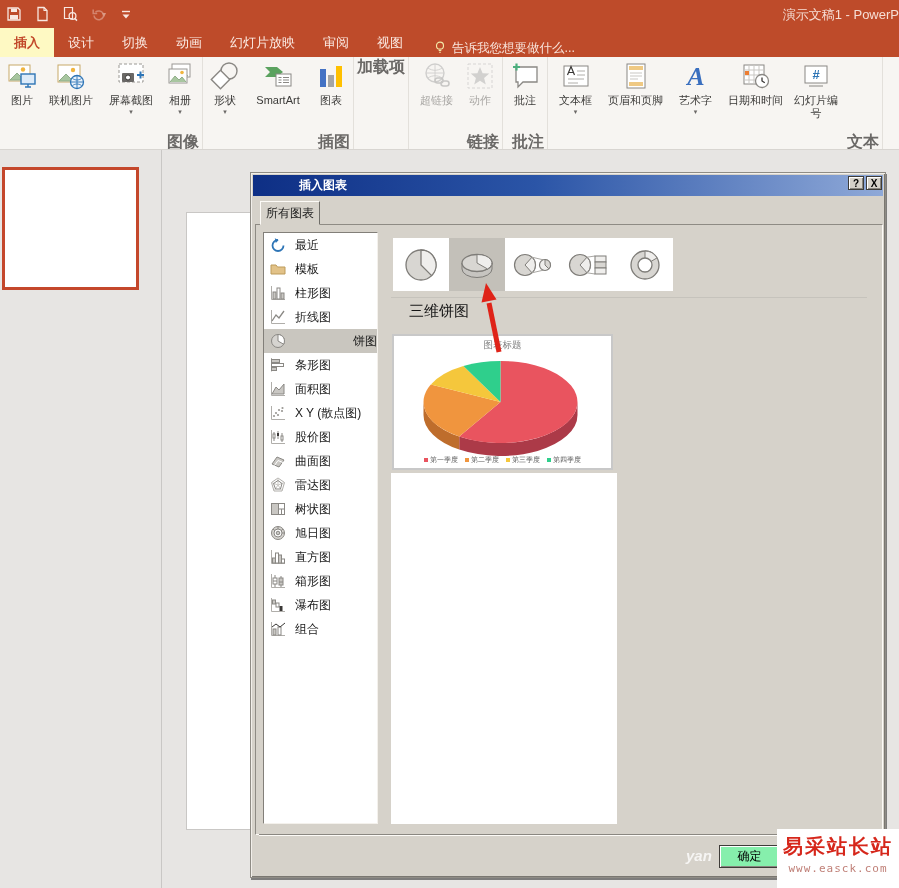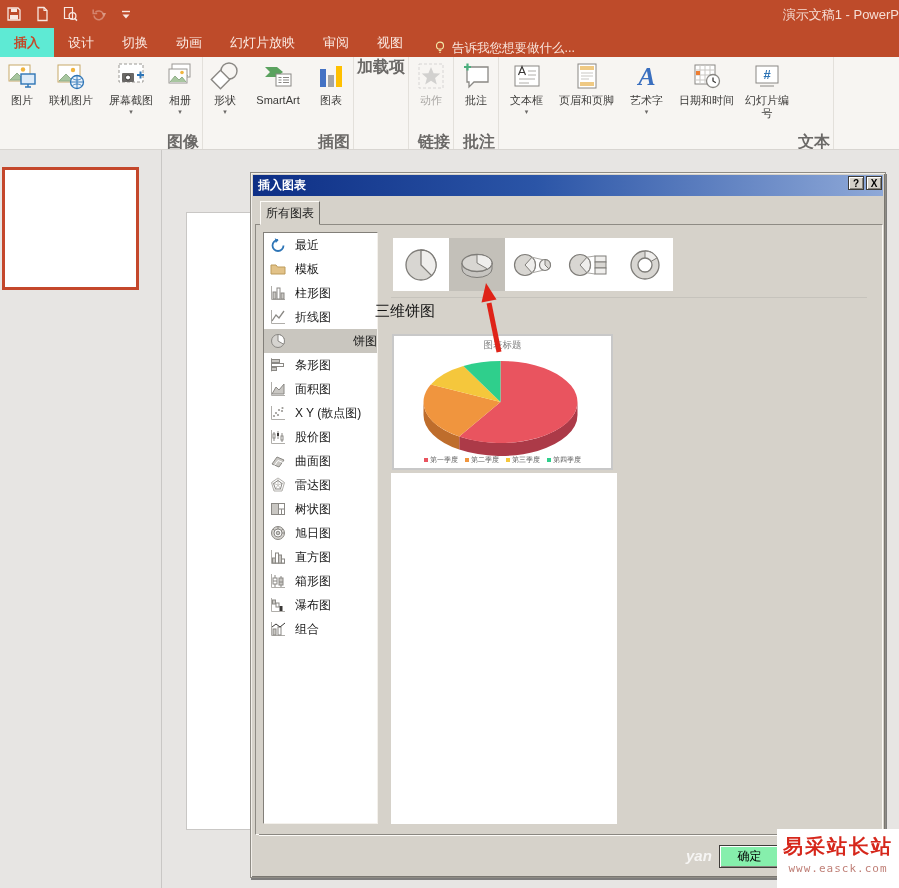--- a/index.html
+++ b/index.html
@@ -10,21 +10,21 @@
   .titlebar{position:absolute;left:0;top:0;width:899px;height:28px;background:#BE4B2A;}
   .qat{position:absolute;left:4px;top:4px;display:flex;align-items:center;gap:8px;}
   .qat .qbtn{width:20px;height:20px;display:flex;align-items:center;justify-content:center;}
   .qat svg{width:16px;height:16px;}
   .qat .dis{opacity:.55;}
   .qat .qarrow{color:#F3D9CF;font-size:8px;margin-left:-4px;}
   .wtitle{position:absolute;right:0px;top:6px;color:#F6DED5;font-size:13px;white-space:nowrap;}
   
   .tabrow{position:absolute;left:0;top:28px;width:899px;height:29px;background:#BE4B2A;display:flex;align-items:stretch;}
   .rtab{padding:0 14px;display:flex;align-items:center;color:#FBEAE3;font-size:13px;cursor:default;}
-  .rtab.active{background:#5eead4;color:#C2492A;font-weight:bold;}
+  .rtab.active{background:#fef9c3;color:#C2492A;font-weight:bold;}
   .tellme{display:flex;align-items:flex-end;gap:5px;margin-left:16px;color:#F8E3DA;font-size:12.5px;}
   .tellme svg{width:14px;height:14px;}
   
   .ribbon{position:absolute;left:0;top:57px;width:899px;height:93px;background:#F7F5F2;
           border-bottom:1px solid #D8D5D1;display:flex;overflow:hidden;}
   .rgroup{display:flex;flex-direction:column;border-right:1px solid #E3E0DB;padding:0 3px;flex:0 0 auto;}
   .rbtns{flex:1;display:flex;align-items:flex-start;}
   .bigbtn{height:72px;display:flex;flex-direction:column;align-items:center;padding-top:4px;cursor:default;}
   .bigbtn svg{width:30px;height:30px;flex:0 0 auto;}
   .blabel{font-size:11px;color:#3B3A38;margin-top:3px;line-height:1.15;text-align:center;white-space:nowrap;}
@@ -42,21 +42,21 @@
   .slidethumb{position:absolute;left:2px;top:167px;width:137px;height:123px;background:#FFF;border:3px solid #C4472B;}
   .slidefrag{position:absolute;left:186px;top:212px;width:70px;height:618px;background:#FFF;
              border:1px solid #C9C7C5;border-right:none;}
   
   .dialog{position:absolute;left:250px;top:172px;width:636px;height:706px;background:#D6D2CA;
           border:1px solid #8F8C85;
           box-shadow:inset 1px 1px 0 #F2EFEA, inset -1px -1px 0 #7A7771, 1px 2px 0 rgba(40,40,40,.55);
           font-size:12px;color:#1A1A1A;z-index:20;}
   .dlg-titlebar{position:absolute;left:2px;top:2px;right:2px;height:21px;
       background:linear-gradient(90deg,#0E2F85 0%,#2B55A7 45%,#8FA9D8 100%);
-      display:flex;align-items:center;}
+      display:flex;align-items:center;padding-left:41px;}
   .dlg-title{color:#FFF;font-weight:bold;font-size:12px;padding-left:5px;}
   .dlg-btns{position:absolute;right:3px;top:3px;display:flex;gap:2px;}
   .dlg-sysbtn{width:16px;height:14px;background:#D6D2CA;border:1px solid #3E3C38;
       box-shadow:inset 1px 1px 0 #FFF, inset -1px -1px 0 #87847E;
       font-size:10px;font-weight:bold;display:flex;align-items:center;justify-content:center;color:#000;}
   .dlg-tab{position:absolute;left:9px;top:28px;width:60px;height:24px;background:#D6D2CA;z-index:2;
       border:1px solid;border-color:#FDFBF7 #6F6D68 #D6D2CA #FDFBF7;
       display:flex;align-items:center;justify-content:center;}
   .tabpage{position:absolute;left:4px;top:51px;width:628px;height:611px;
       border:1px solid;border-color:#8E8B84 #FDFBF7 #FDFBF7 #8E8B84;}
@@ -64,21 +64,21 @@
       border:1px solid;border-color:#827F79 #F4F1EC #F4F1EC #827F79;overflow:hidden;}
   .trow{height:24px;display:flex;align-items:center;gap:9px;padding-left:6px;cursor:default;}
   .trow.sel{background:#C9C6BF;justify-content:space-between;}
   .trow svg{width:16px;height:16px;flex:0 0 auto;}
   .trow .tlabel{font-size:12px;white-space:nowrap;}
   .subtype-row{position:absolute;left:142px;top:65px;height:53px;display:flex;}
   .scell{width:56px;height:53px;background:#FFF;display:flex;align-items:center;justify-content:center;}
   .scell.sel{background:#C3C0B9;}
   .scell svg{width:44px;height:44px;}
   .sepline{position:absolute;left:140px;top:124px;width:476px;height:1px;background:#C6C3BC;}
-  .subtype-title{position:absolute;left:124px;top:129px;font-size:15px;color:#141414;}
+  .subtype-title{position:absolute;left:158px;top:129px;font-size:15px;color:#141414;}
   .preview{position:absolute;left:141px;top:161px;width:221px;height:136px;background:#FFF;
       border:2px solid #C8C8C8;}
   .pv-title{position:absolute;left:0;top:3px;width:100%;text-align:center;font-size:9.5px;color:#7F7F7F;}
   .pv-svg{position:absolute;left:0;top:0;width:217px;height:132px;}
   .pv-legend{position:absolute;left:0;bottom:3px;width:100%;display:flex;justify-content:center;gap:7px;
       font-size:7px;color:#595959;align-items:center;}
   .pv-legend .litem{display:flex;align-items:center;gap:2px;white-space:nowrap;}
   .pv-legend .dot{width:4px;height:4px;display:inline-block;}
   .blankpanel{position:absolute;left:140px;top:300px;width:226px;height:351px;background:#FFF;}
   .groove{position:absolute;left:8px;top:661px;width:620px;height:2px;}
@@ -233,20 +233,29 @@
             <span class="blabel">图表</span>
           </div>
         </div>
         <div class="glabel">插图</div>
       </div>
       <div class="rgroup">
         <div class="glabel">加载项</div>
       </div>
       <div class="rgroup">
         <div class="rbtns">
+          <div class="bigbtn dis" style="width: 49px;">
+            <svg viewBox="0 0 30 30">
+              <circle cx="13" cy="12" r="9" fill="none" stroke="#ABA9A5" stroke-width="1.4"></circle>
+              <path d="M4 12h18M13 3v18M6 7c4 3 10 3 14 0M6 17c4-3 10-3 14 0" fill="none" stroke="#ABA9A5" stroke-width=".9"></path>
+              <rect x="13" y="17" width="8" height="5" rx="2.5" fill="none" stroke="#9A98A8" stroke-width="1.6"></rect>
+              <rect x="19" y="20" width="8" height="5" rx="2.5" fill="none" stroke="#9A98A8" stroke-width="1.6"></rect>
+            </svg>
+            <span class="blabel">超链接</span>
+          </div>
           <div class="bigbtn dis" style="width: 38px;">
             <svg viewBox="0 0 30 30">
               <rect x="3" y="3" width="24" height="24" fill="none" stroke="#B8B6B2" stroke-dasharray="3 2"></rect>
               <path d="M15 6l2.6 6.2 6.7.4-5.2 4.3 1.7 6.5L15 19.7l-5.8 3.7 1.7-6.5-5.2-4.3 6.7-.4z" fill="#B0AEAA"></path>
             </svg>
             <span class="blabel">动作</span>
           </div>
         </div>
         <div class="glabel">链接</div>
       </div>

